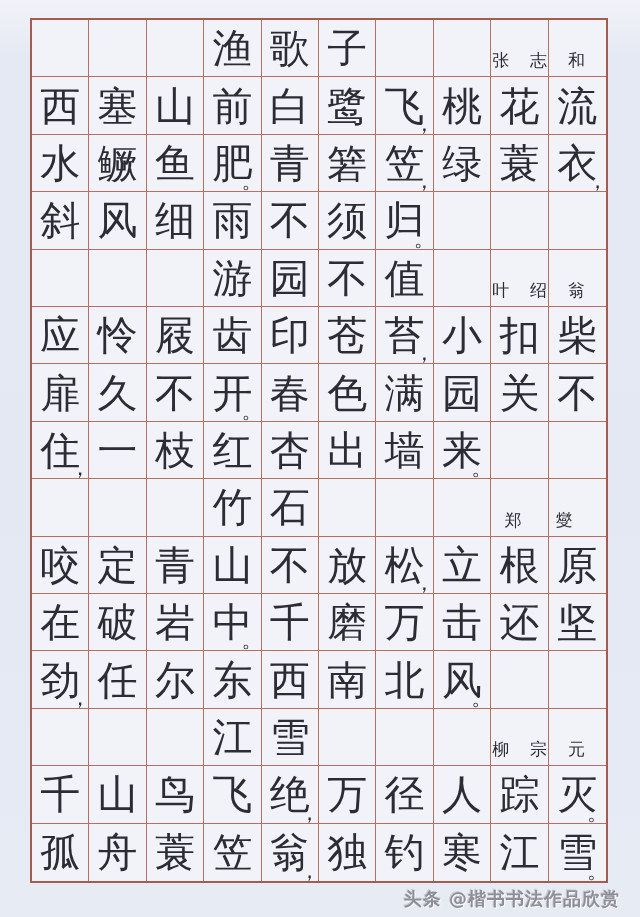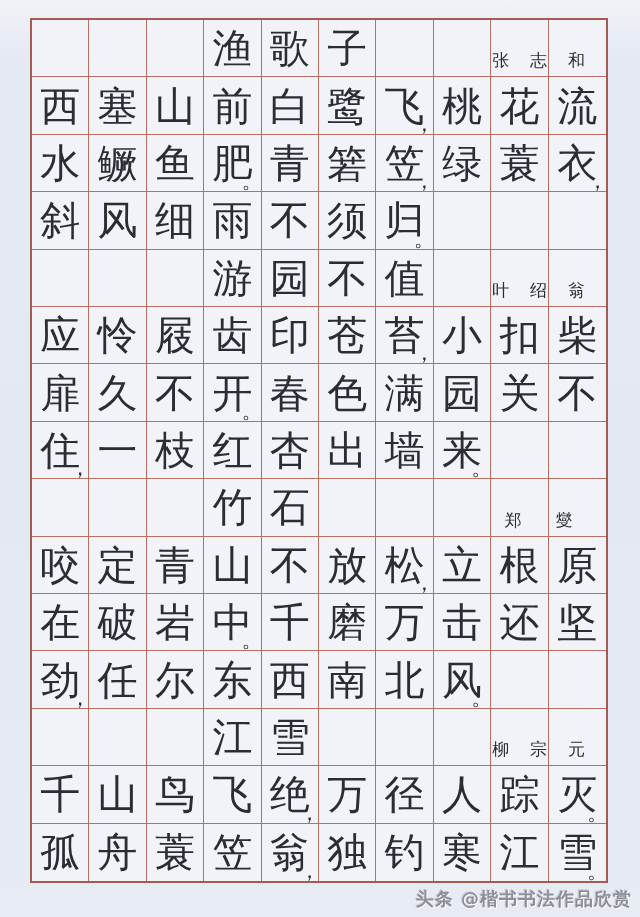--- a/index.html
+++ b/index.html
@@ -72,21 +72,21 @@
     box-sizing: border-box;
     padding-bottom: 8px;
     color: #2c2c34;
   }
   .author span {
     font-size: 17px;
     line-height: 1;
   }
   .watermark {
     position: absolute;
-    right: 8px;
+    right: 20px;
     bottom: 6px;
     font-size: 18px;
     font-weight: bold;
     letter-spacing: 1px;
     color: #8e8e98;
     text-shadow: 1px 1px 0 #fbfbfd, -1px -1px 0 #c9c9d2;
   }
 </style>
 </head>
 <body>

